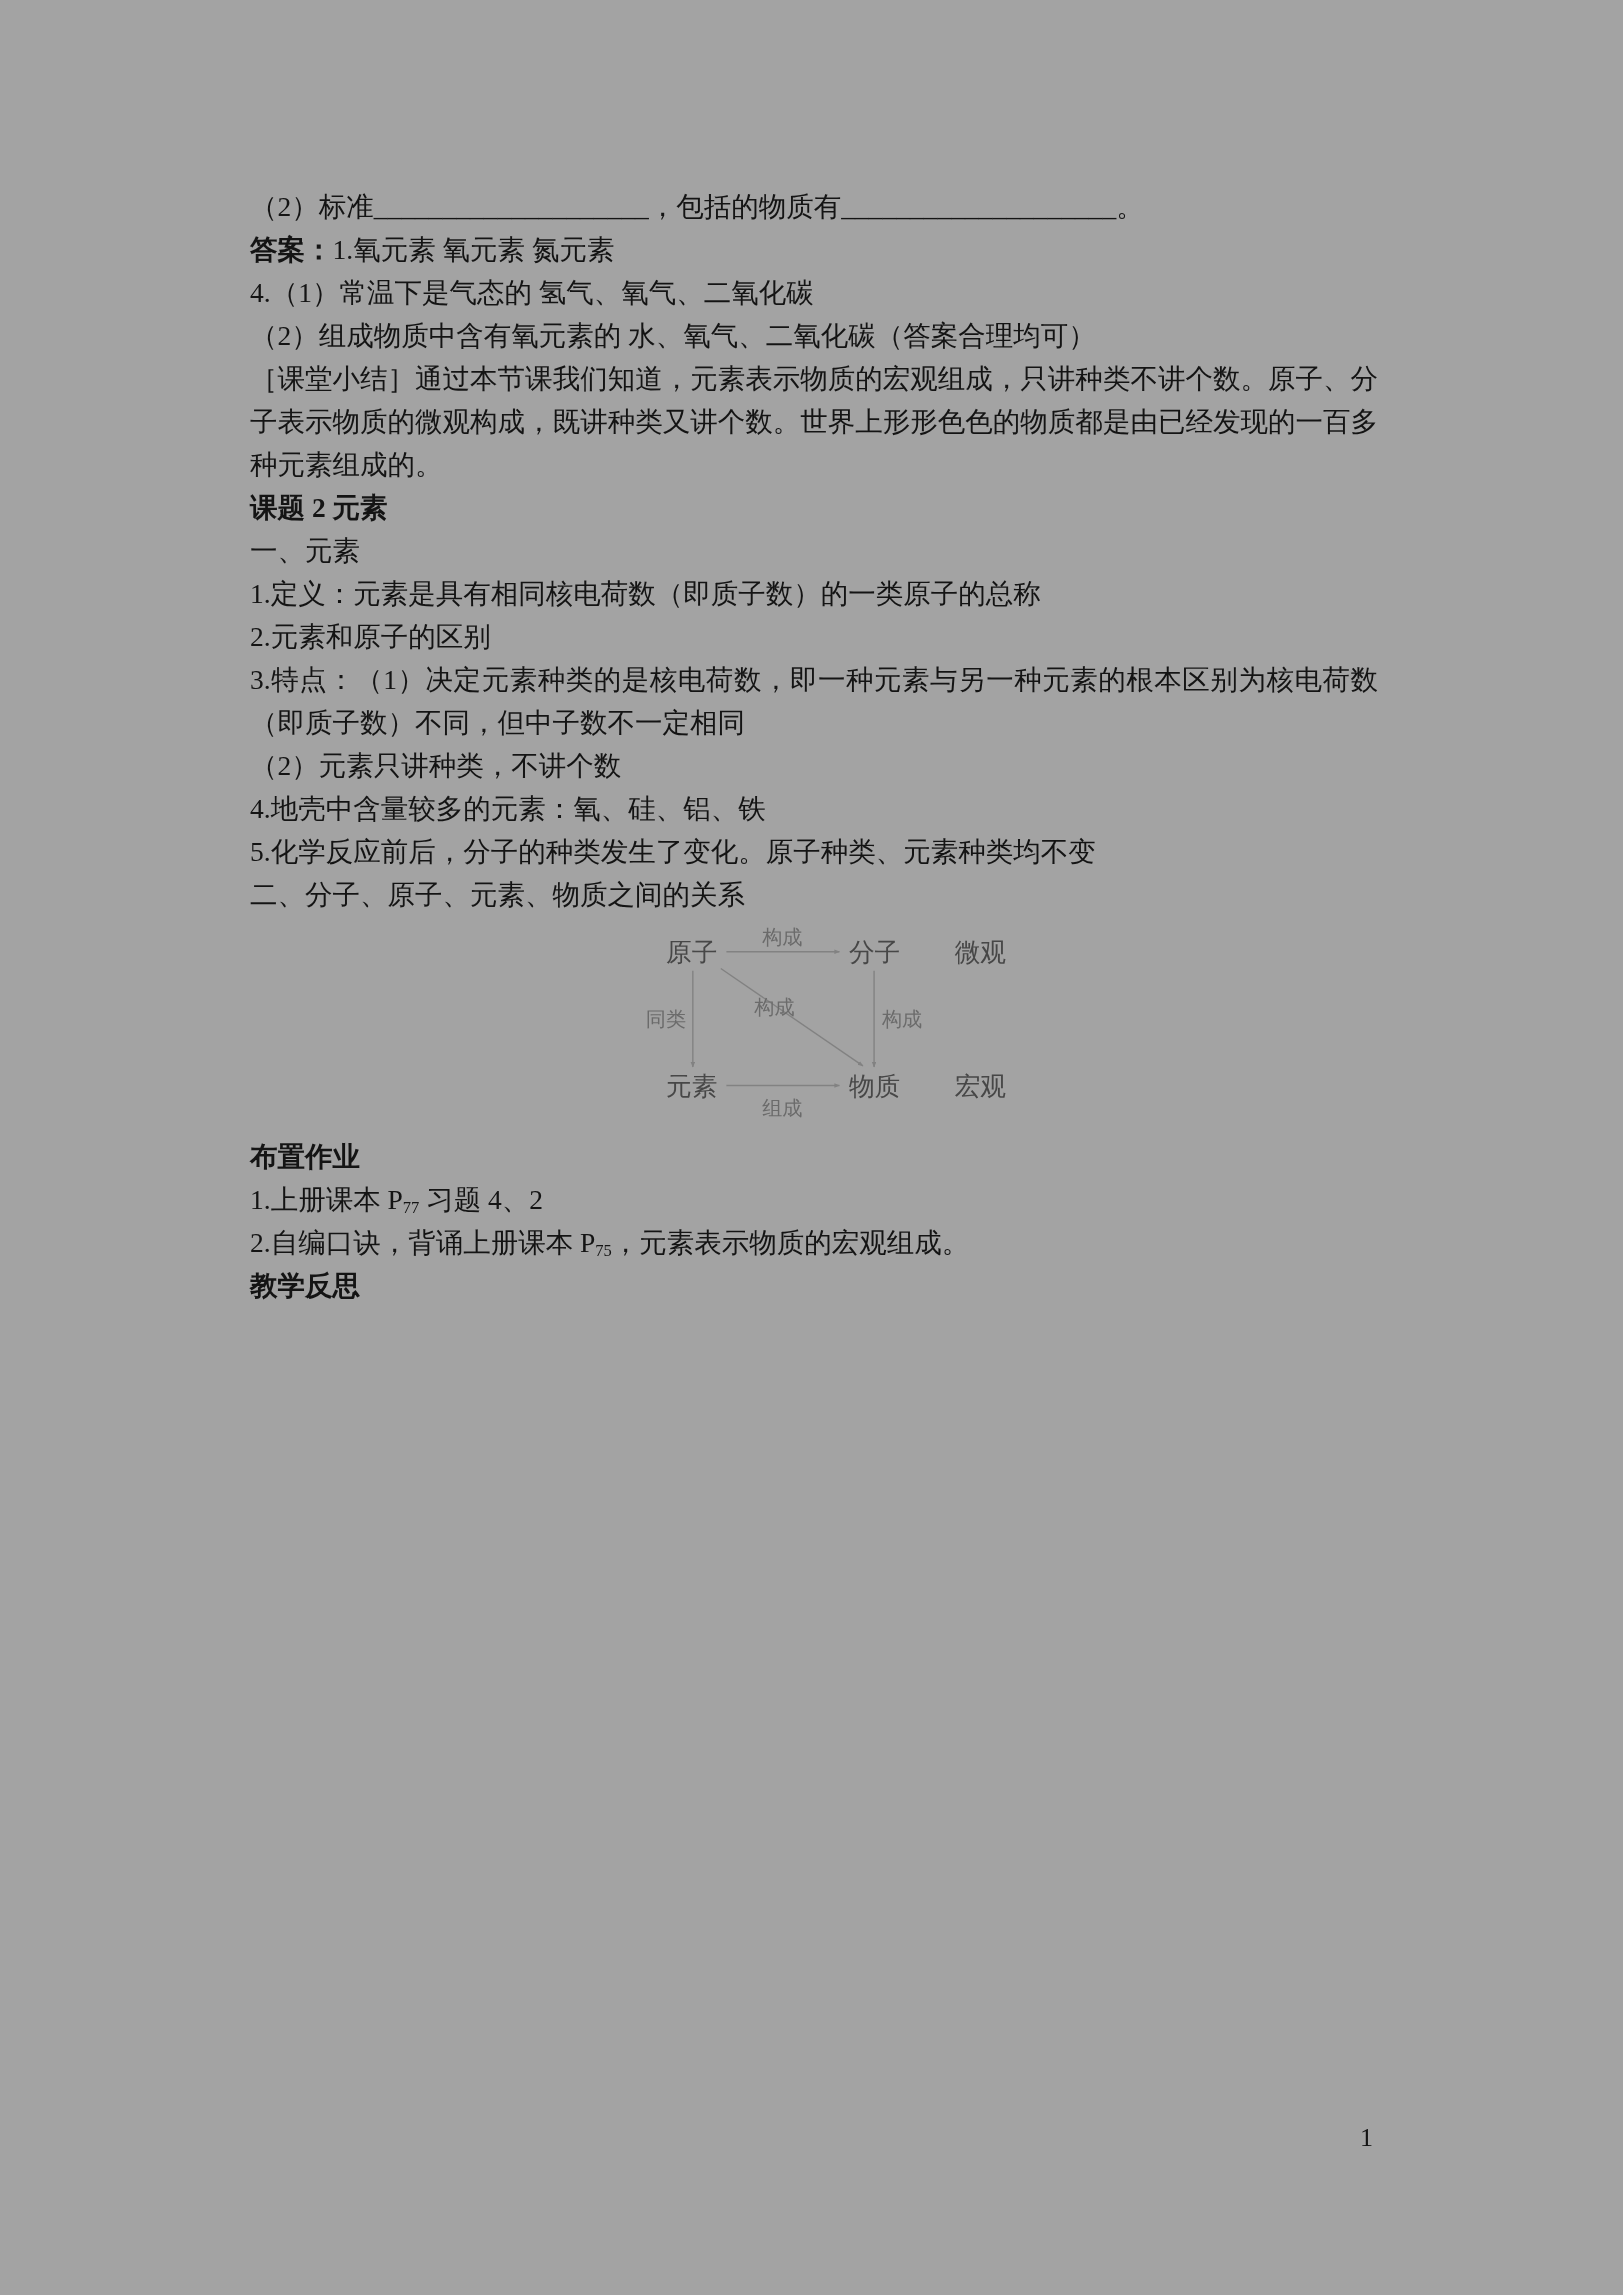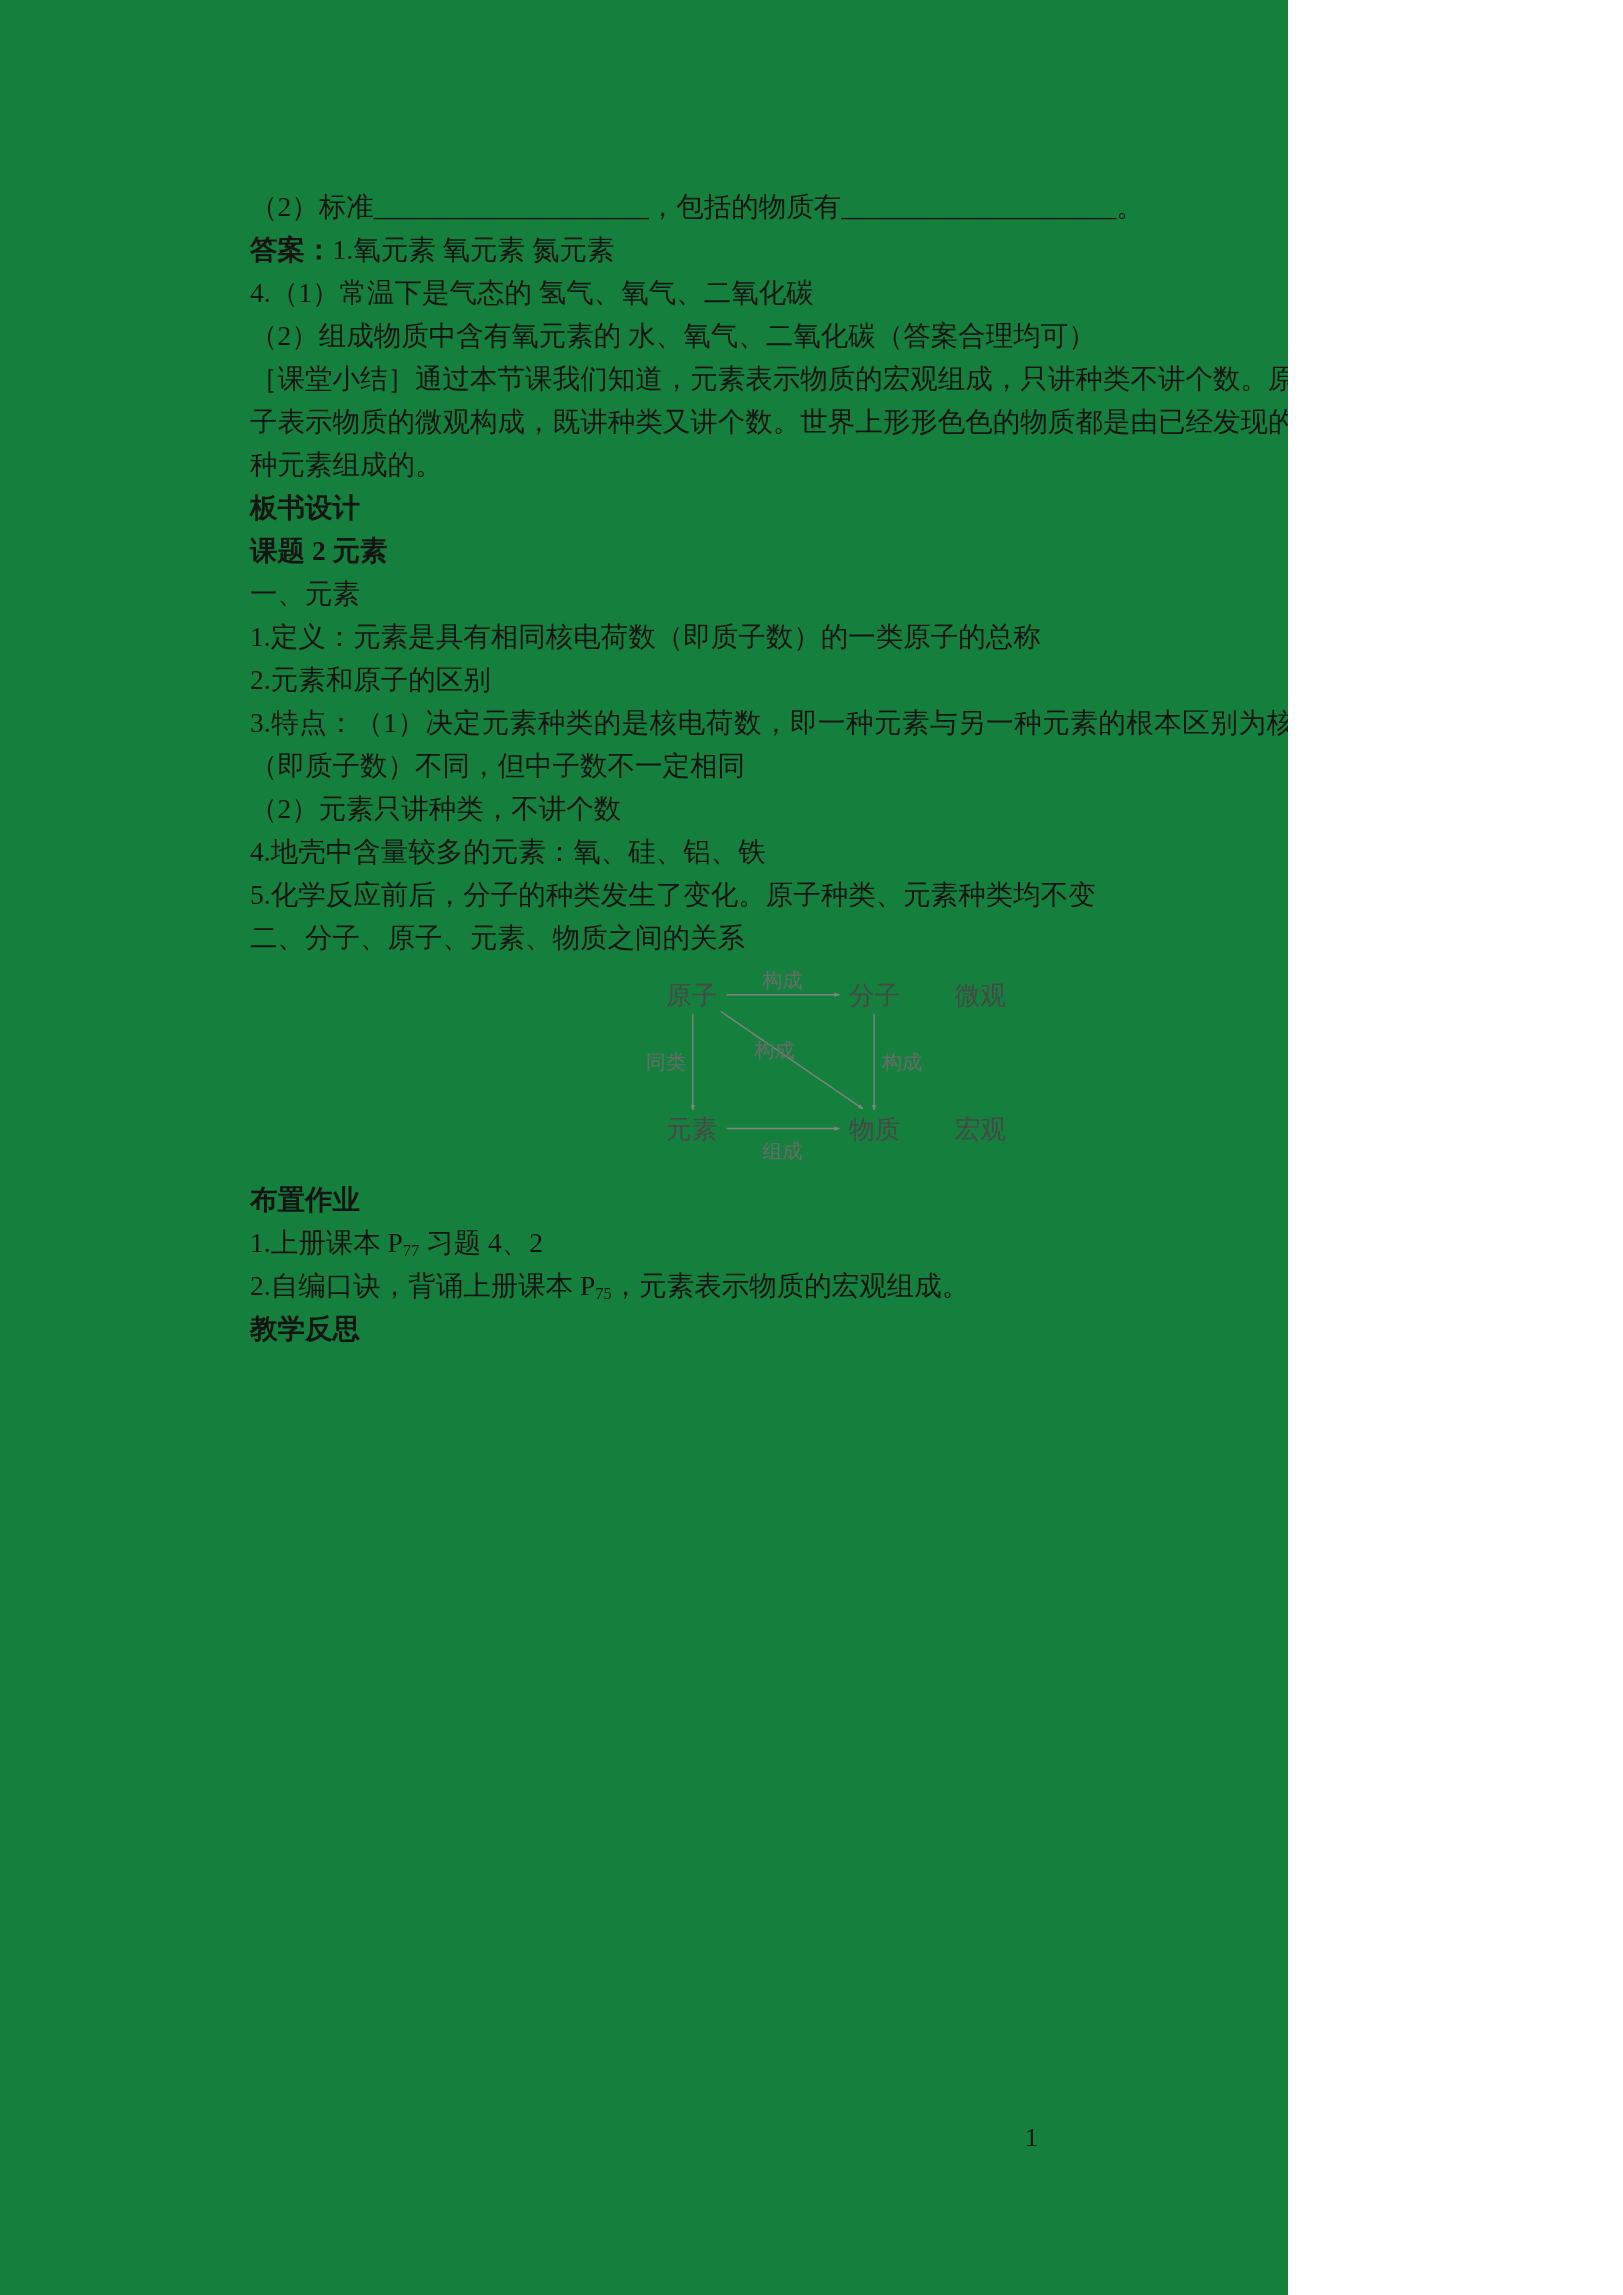--- a/index.html
+++ b/index.html
@@ -5,23 +5,23 @@
   * { margin: 0; padding: 0; box-sizing: border-box; }
   html, body { background: #ffffff; }
   body {
     width: 1623px;
     height: 2295px;
     font-family: "Liberation Serif", "DejaVu Serif", serif;
     color: #141414;
   }
   .page {
     position: relative;
-    width: 1288px;
+    width: 1623px;
     height: 2295px;
-    background: #15803d;
+    background: #a3a3a3;
     overflow: hidden;
   }
   .content {
     position: absolute;
     left: 250px;
     top: 185px;
     width: 1128px;
     font-size: 27.5px;
     line-height: 43px;
   }
@@ -68,21 +68,20 @@
     <p class="line">（2）标准____________________，包括的物质有____________________。</p>
 
     <p class="line"><span class="bold">答案：</span><span>1.氧元素 氧元素 氮元素</span></p>
 
     <p class="line">4.（1）常温下是气态的 氢气、氧气、二氧化碳</p>
 
     <p class="line">（2）组成物质中含有氧元素的 水、氧气、二氧化碳（答案合理均可）</p>
 
     <p class="para">［课堂小结］通过本节课我们知道，元素表示物质的宏观组成，只讲种类不讲个数。原子、分子表示物质的微观构成，既讲种类又讲个数。世界上形形色色的物质都是由已经发现的一百多种元素组成的。</p>
 
-    <p class="line bold">板书设计</p>
 
     <p class="center bold">课题 2 元素</p>
 
     <p class="line">一、元素</p>
     <p class="line">1.定义：元素是具有相同核电荷数（即质子数）的一类原子的总称</p>
     <p class="line">2.元素和原子的区别</p>
     <p class="para">3.特点：（1）决定元素种类的是核电荷数，即一种元素与另一种元素的根本区别为核电荷数（即质子数）不同，但中子数不一定相同</p>
     <p class="line">（2）元素只讲种类，不讲个数</p>
     <p class="line">4.地壳中含量较多的元素：氧、硅、铝、铁</p>
     <p class="line">5.化学反应前后，分子的种类发生了变化。原子种类、元素种类均不变</p>

